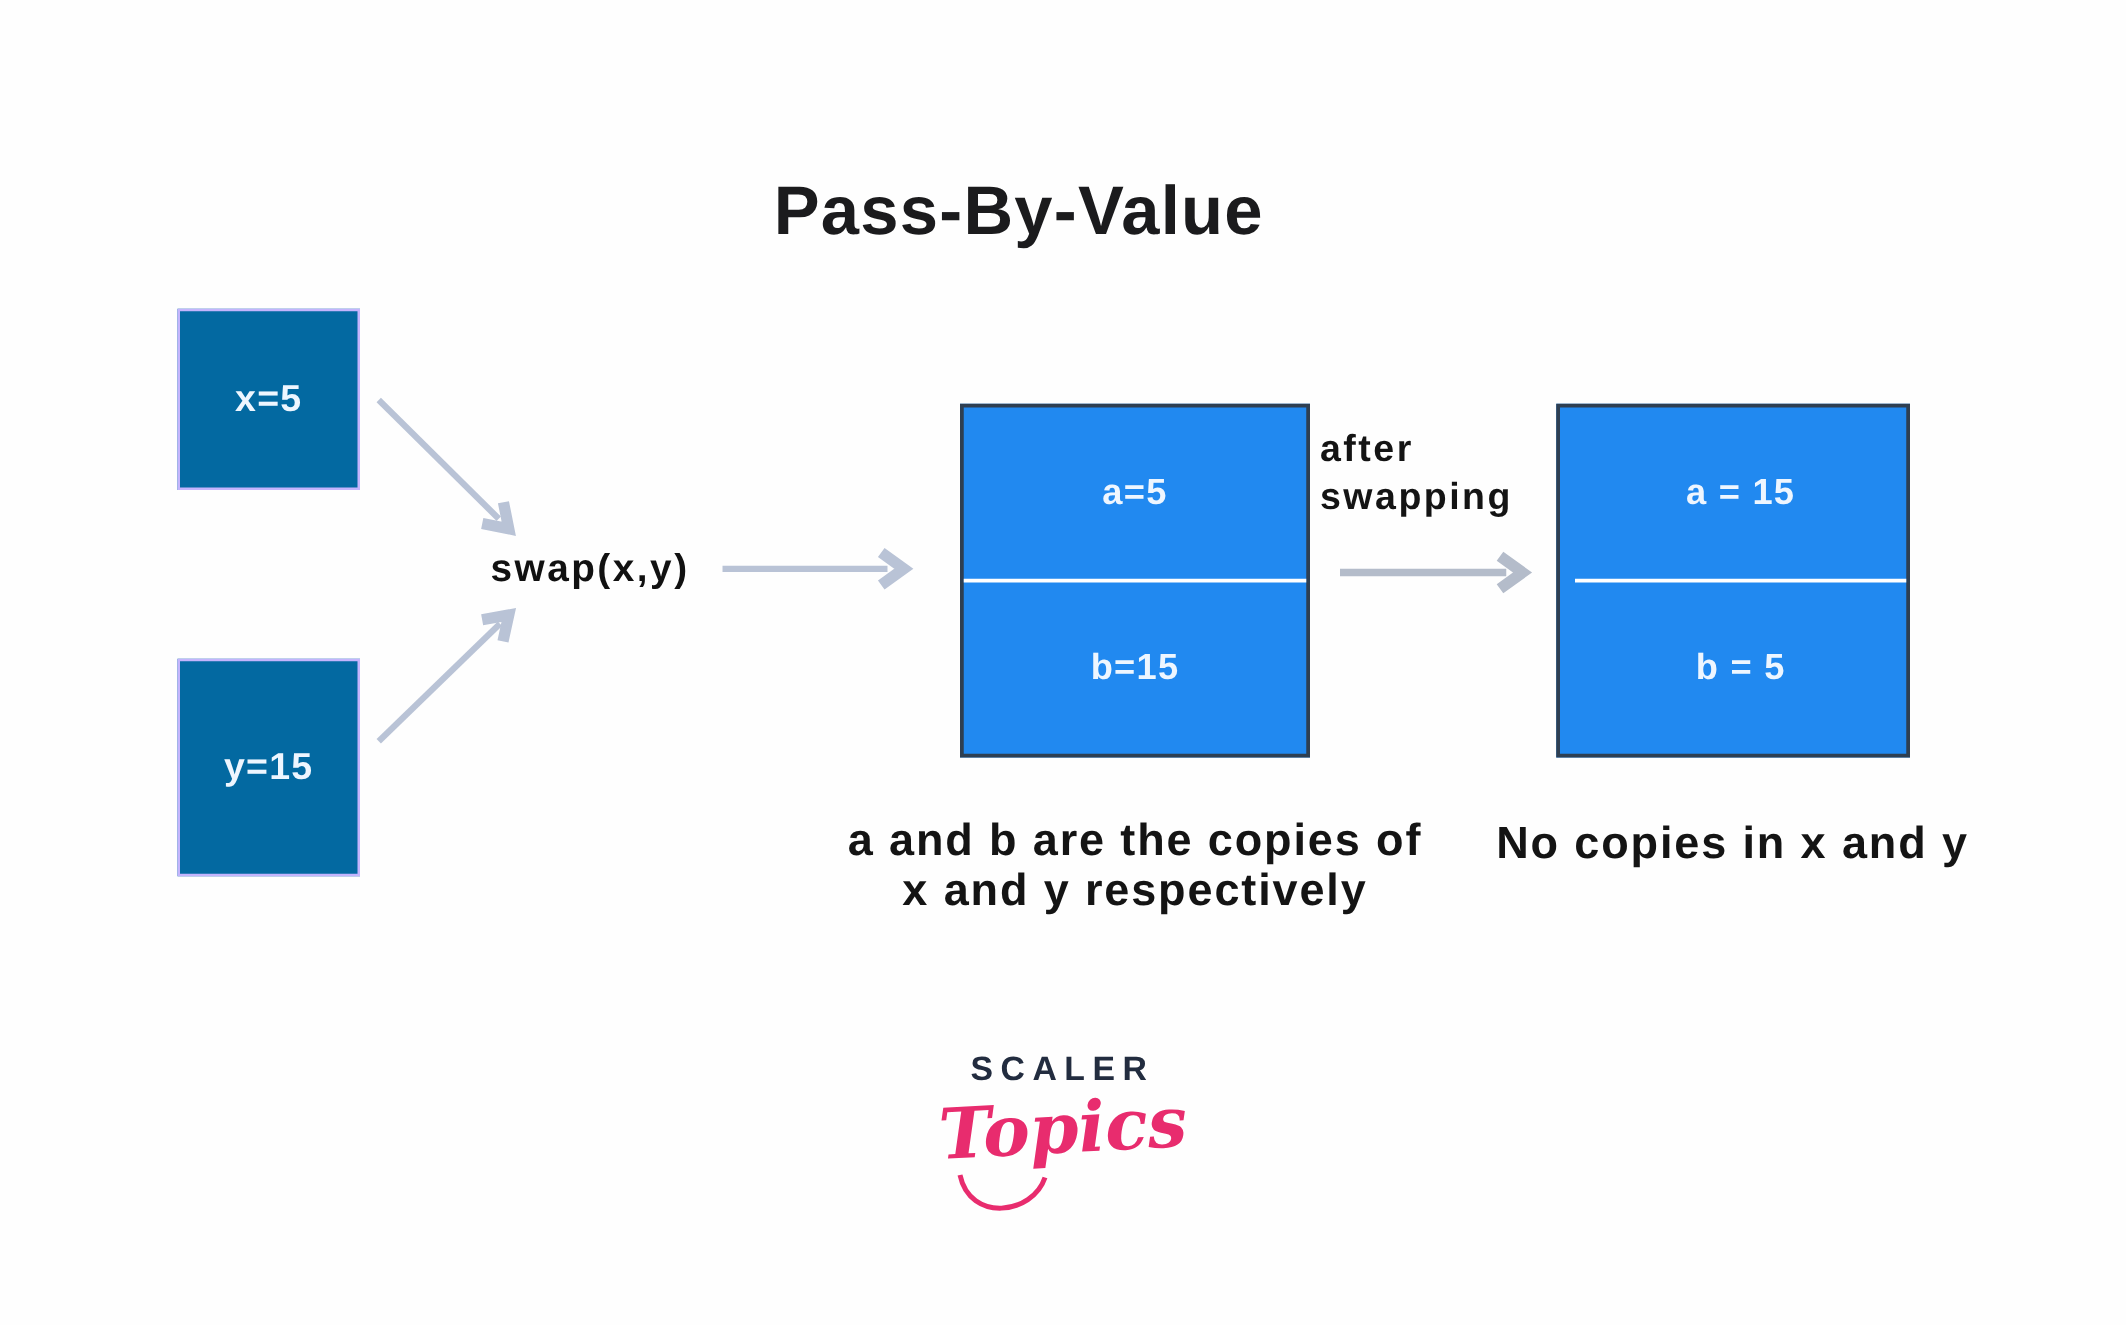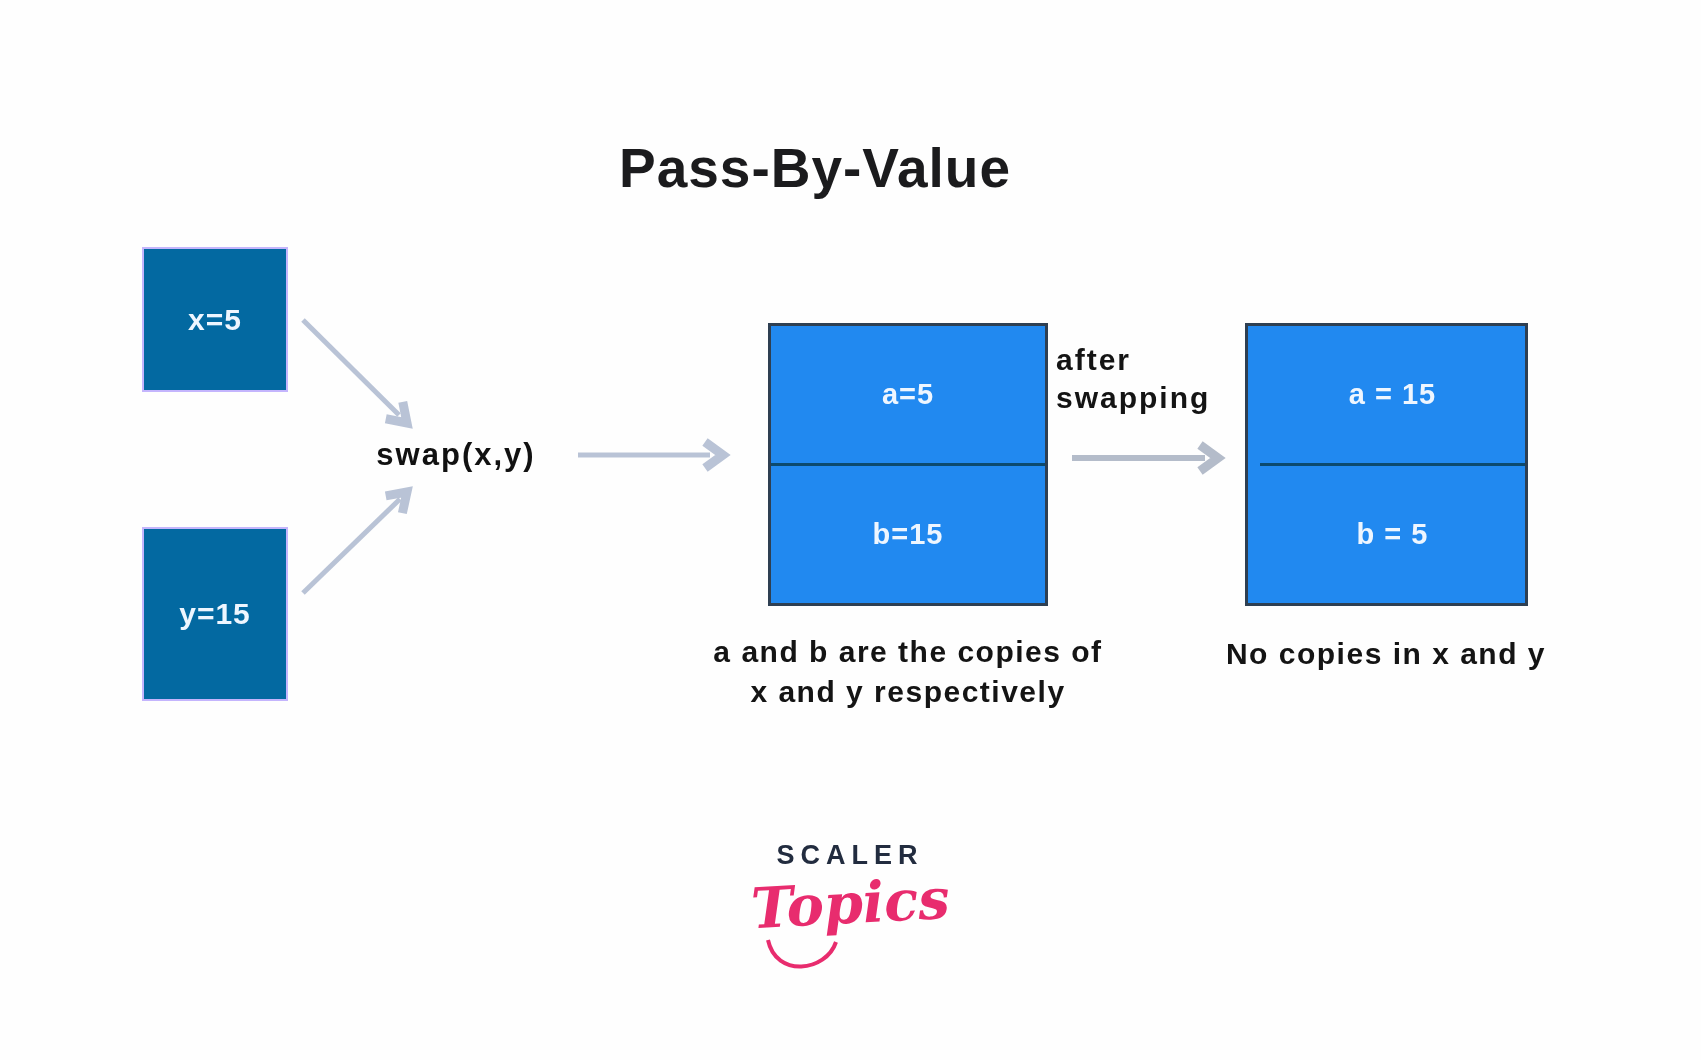--- a/index.html
+++ b/index.html
@@ -25,51 +25,51 @@
     border: 2px solid #c4b5fd;
     display: flex; align-items: center; justify-content: center;
   }
   .var-box .lbl {
     color: #eef6ff; font-weight: 700; font-size: 30px; letter-spacing: 1px;
   }
   #box-x { left: 142px; top: 247px; width: 146px; height: 145px; }
   #box-y { left: 142px; top: 527px; width: 146px; height: 174px; }
 
   .swap-call {
-    left: 336px; top: 437px; width: 240px;
+    left: 352px; top: 437px; width: 240px;
     text-align: center;
     font-size: 31px; font-weight: 600; letter-spacing: 2px;
     color: #111;
   }
 
   .dbl-box {
     border: 3px solid #2e3f52;
     background: #2189f0;
     display: flex; flex-direction: column;
   }
   #box-ab  { left: 768px;  top: 323px; width: 280px; height: 283px; }
   #box-ab2 { left: 1245px; top: 323px; width: 283px; height: 283px; padding-left: 12px; }
   .cell {
     flex: 1;
     display: flex; align-items: center; justify-content: center;
     color: #eef6ff; font-weight: 700; font-size: 29px; letter-spacing: 1px;
   }
-  .cell-top { border-bottom: 3px solid #0c4a6e; }
+  .cell-top { border-bottom: 3px solid #ffffff; }
 
   .after-label {
     left: 1056px; top: 341px; width: 180px;
     text-align: left;
     font-size: 30px; font-weight: 700; letter-spacing: 2px;
     line-height: 38px; color: #141414;
   }
 
   .caption {
     text-align: center;
-    font-size: 30px; font-weight: 700; letter-spacing: 1.5px;
-    line-height: 40px; color: #141414;
+    font-size: 36px; font-weight: 700; letter-spacing: 1.5px;
+    line-height: 40px; color: #141414; margin-top: 20px;
   }
   #caption-copies { left: 658px;  top: 632px; width: 500px; }
   #caption-nochange { left: 1166px; top: 634px; width: 440px; }
 
   .logo { left: 700px; top: 840px; width: 300px; text-align: center; }
   .logo-scaler {
     font-size: 27px; font-weight: 700; letter-spacing: 6px;
     color: #222c3f;
   }
   .logo-topics {

